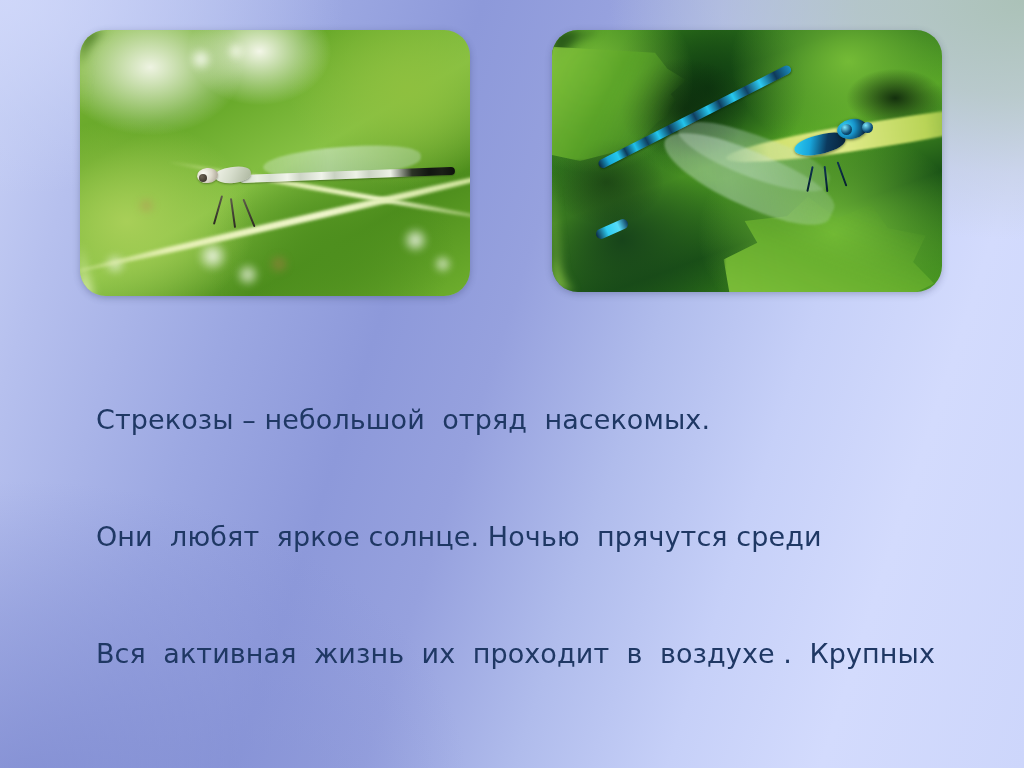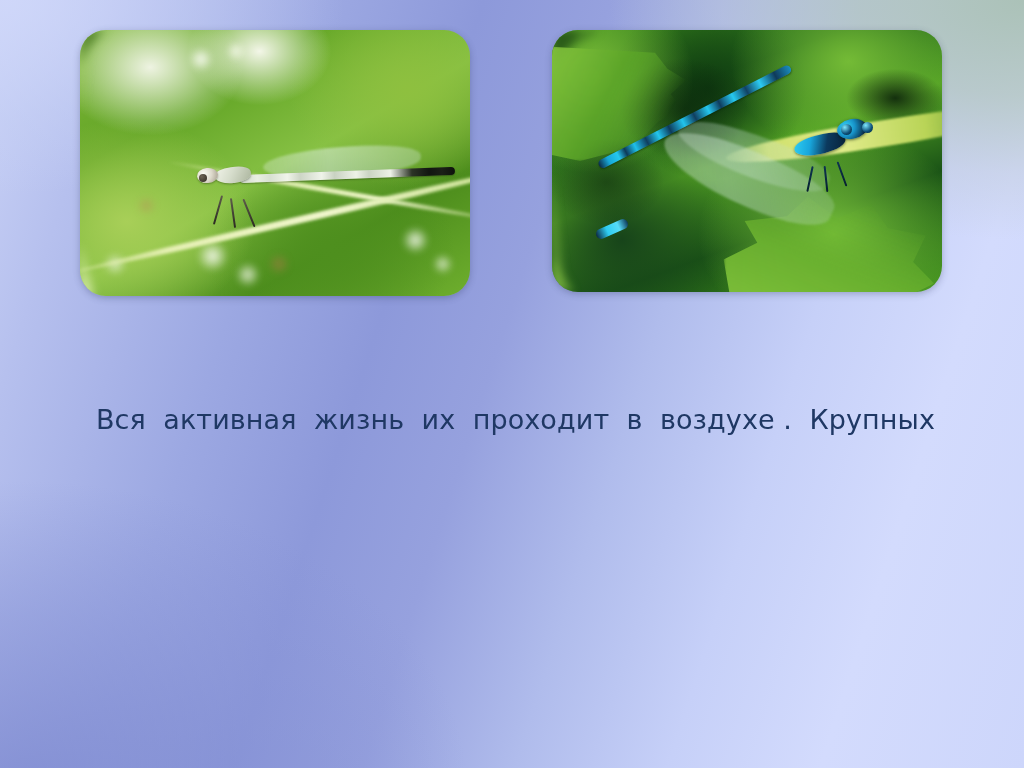--- a/index.html
+++ b/index.html
@@ -351,20 +351,22 @@
     <div class="rp-leg" style="left:74%; top:50%; transform:rotate(-20deg);"></div>
     <div class="rp-abdomen"></div>
     <div class="rp-tail"></div>
     <div class="rp-thorax"></div>
     <div class="rp-head"></div>
     <div class="rp-eye" style="left:74%; top:36%;"></div>
     <div class="rp-eye" style="left:79.5%; top:35%;"></div>
   </div>
 
   <div id="text-block">
+    <span class="tline">Стрекозы – небольшой  отряд  насекомых.</span>
+    <span class="tline">Они  любят  яркое солнце. Ночью  прячутся среди</span>
     <span class="tline">Вся  активная  жизнь  их  проходит  в  воздухе .  Крупных</span>
     
     
     
     
   </div>
 
 </div>
 
 </body></html>

